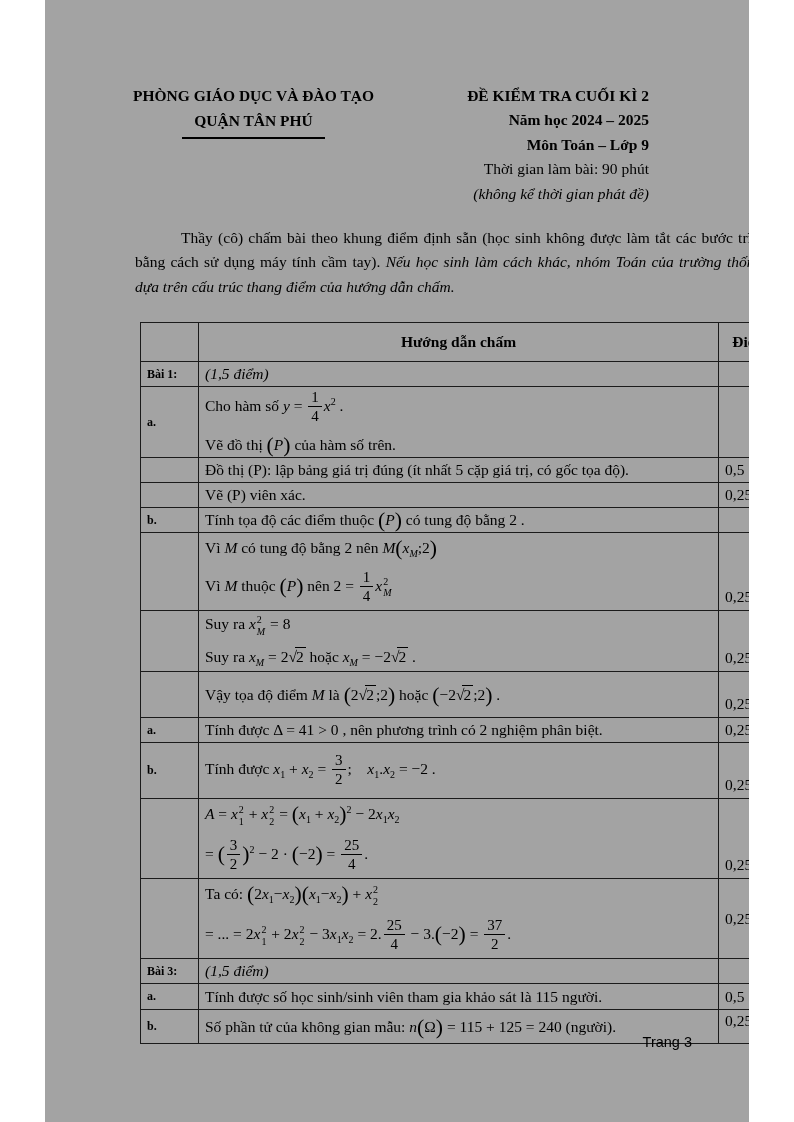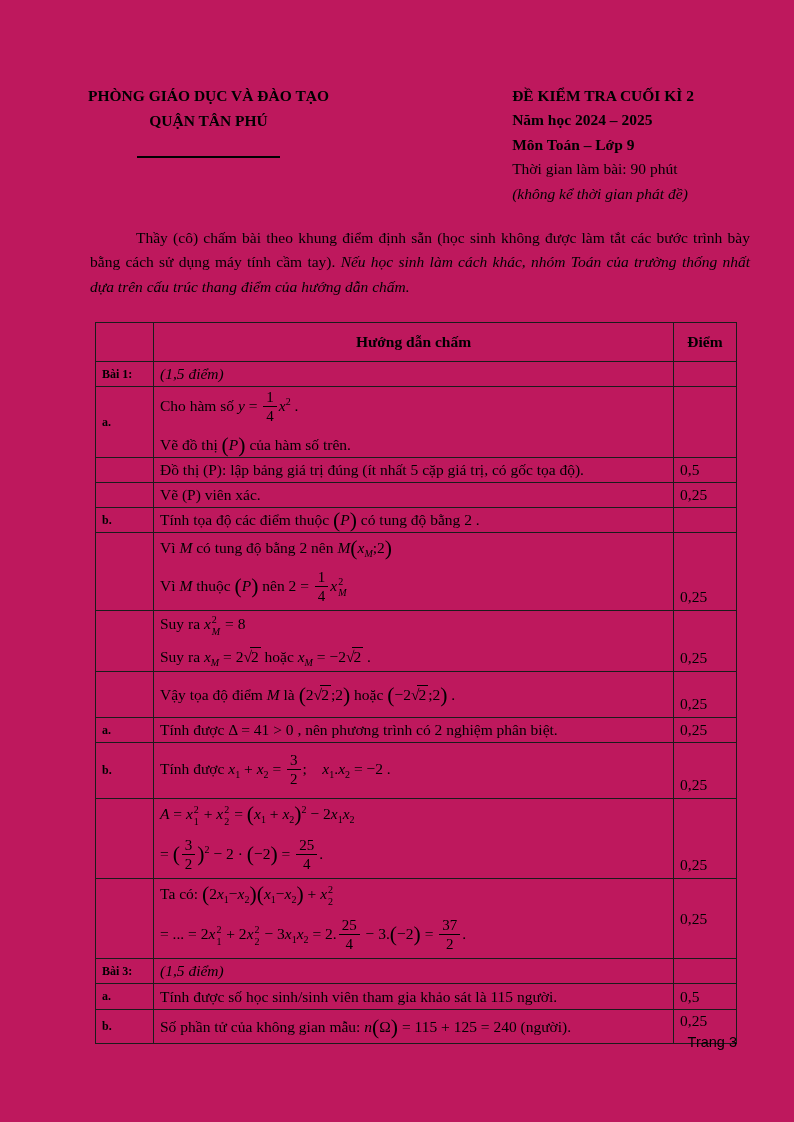--- a/index.html
+++ b/index.html
@@ -1,32 +1,32 @@
 <!DOCTYPE html>
 <html><head>
 <meta charset="utf-8">
 <style>
   * { box-sizing: border-box; }
   html,body { margin:0; padding:0; background:#fff; }
   .page {
-    position:relative; width:794px; height:1122px; margin:0 auto;
-    background:#be185d; color:#000;
+    position:relative; width:704px; height:1122px; margin:0 auto;
+    background:#a3a3a3; color:#000;
     font-family:"Liberation Serif", serif; font-size:15.5px;
     overflow:hidden;
   }
   
   .doc-header {
     position:absolute; top:84px; left:88px; right:100px;
     display:flex; justify-content:space-between;
   }
   .h-left { text-align:center; font-weight:bold; line-height:1.6; }
   .h-left .u {
-    display:inline-block; border-bottom:2px solid #000; padding:0 12px 22px;
-  }
-  .h-right { text-align:left; line-height:1.58; max-width:330px; }
+    display:inline-block; border-bottom:2px solid #000; padding:0 12px 3px;
+  }
+  .h-right { text-align:right; line-height:1.58; max-width:330px; }
   .h-right .b { font-weight:bold; }
   .h-right .it { font-style:italic; }
   
   .intro {
     position:absolute; top:226px; left:90px; width:660px;
     text-align:justify; line-height:1.58; text-indent:46px;
   }
   .intro .it { font-style:italic; }
   
   table.grading {

